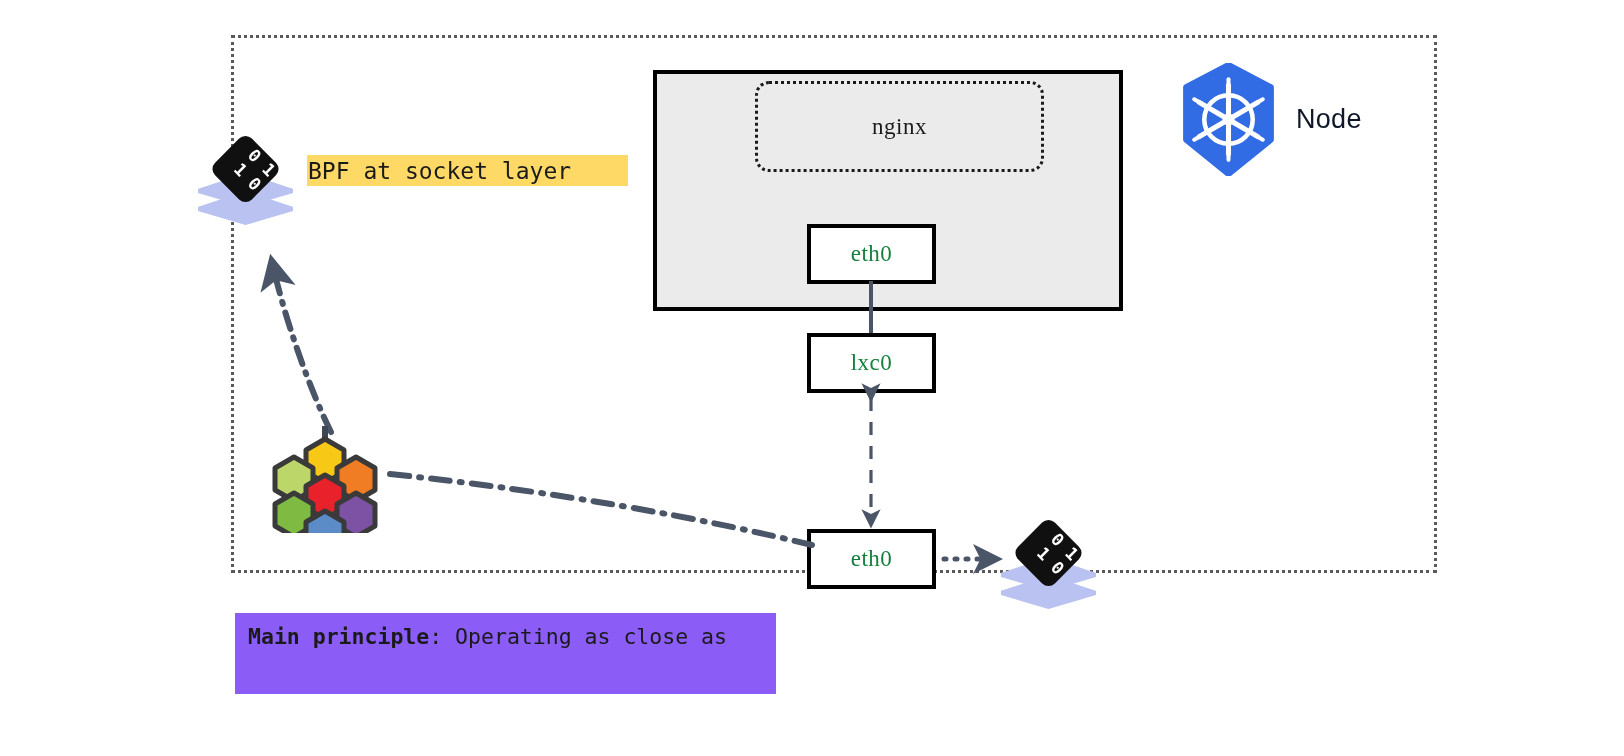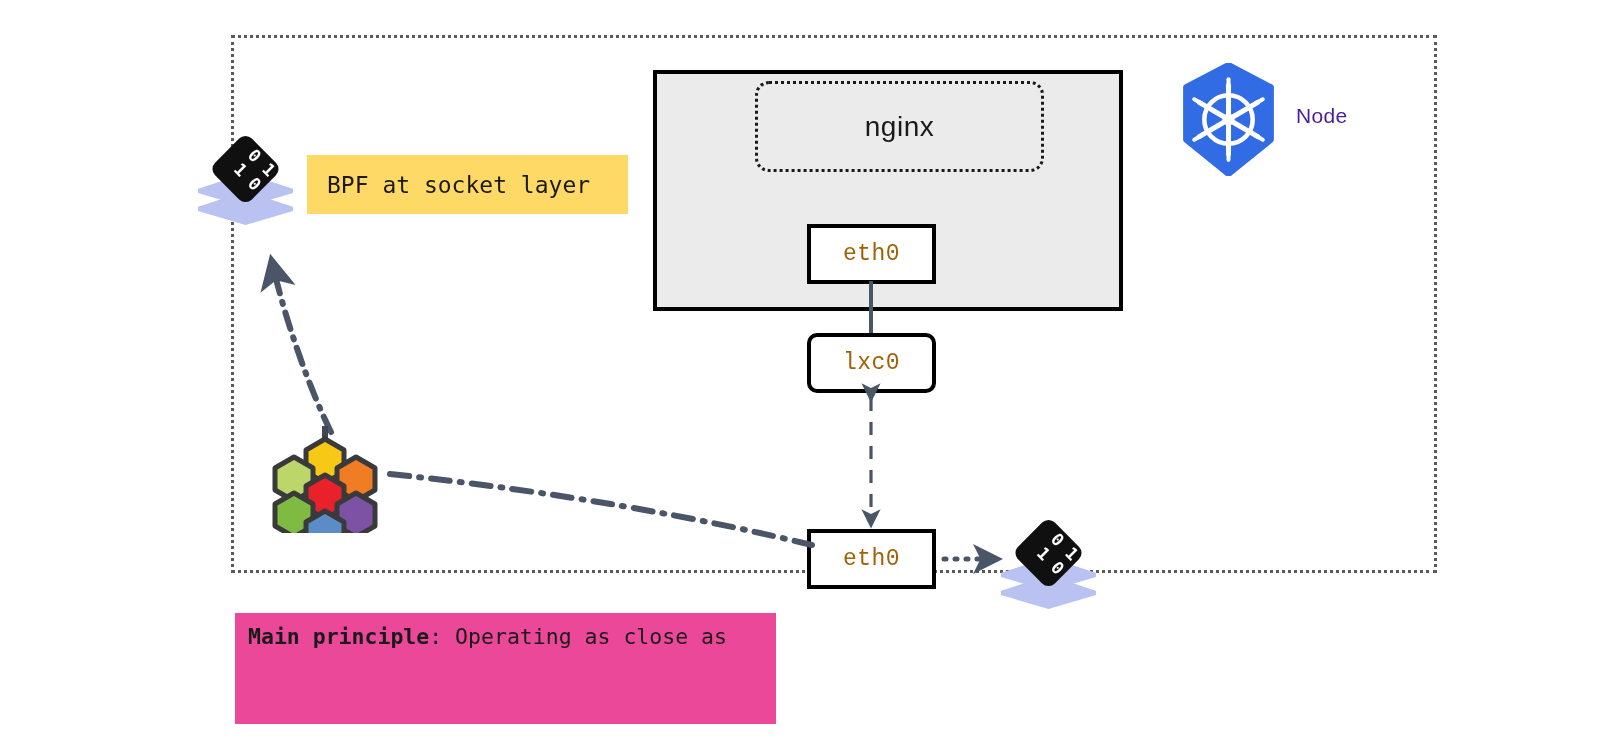--- a/index.html
+++ b/index.html
@@ -51,44 +51,44 @@
     width: 289px;
     height: 91px;
     border: 3px dotted #1a1a1a;
     border-radius: 14px;
     box-sizing: border-box;
     display: flex;
     align-items: center;
     justify-content: center;
   }
   .container-label {
-    font-family: Liberation Sans, sans-serif;
-    font-size: 28px;
+    font-family: Liberation Serif, serif;
+    font-size: 23px;
     color: #1a1a1a;
     letter-spacing: 0.5px;
   }
 
   
   .iface-box {
     position: absolute;
     background: #ffffff;
     border: 4px solid #000000;
     box-sizing: border-box;
     display: flex;
     align-items: center;
     justify-content: center;
   }
   .iface-label {
-    font-family: Liberation Mono, monospace;
+    font-family: Liberation Serif, serif;
     font-size: 23px;
-    color: #a16207;
+    color: #15803d;
     letter-spacing: 0.5px;
   }
   #iface-pod-eth0 { left: 807px; top: 224px; width: 129px; height: 60px; }
-  #iface-lxc0     { left: 807px; top: 333px; width: 129px; height: 60px; border-radius: 10px; }
+  #iface-lxc0     { left: 807px; top: 333px; width: 129px; height: 60px; }
   #iface-host-eth0{ left: 807px; top: 529px; width: 129px; height: 60px; }
 
   
   .solid-connector {
     position: absolute;
     left: 869px;
     top: 281px;
     width: 4px;
     height: 55px;
     background: #4a5568;
@@ -113,58 +113,58 @@
     box-sizing: border-box;
   }
   .callout-text {
     font-family: "DejaVu Sans Mono", monospace;
     font-size: 23px;
     color: #1a1a1a;
     letter-spacing: 0px;
     white-space: nowrap;
   }
   #callout-socket {
-    left: 307px; top: 155px; width: 321px; height: 59px;
-    padding-left: 20px;
+    left: 307px; top: 155px; width: 321px; height: 31px;
+    padding-left: 1px;
   }
   #callout-xdp {
     left: 1102px; top: 535px; width: 316px; height: 47px;
     padding-left: 12px;
   }
 
   
   .note-box {
     position: absolute;
     left: 235px;
     top: 613px;
     width: 541px;
-    height: 111px;
-    background: #ec4899;
+    height: 81px;
+    background: #8b5cf6;
     box-sizing: border-box;
     padding: 10px 14px 10px 13px;
   }
   .note-line {
     font-family: "DejaVu Sans Mono", monospace;
     font-size: 21.5px;
     line-height: 27px;
     color: #1a1a1a;
     white-space: pre;
   }
   .note-strong {
     font-weight: bold;
   }
 
   
   .node-label {
     position: absolute;
     left: 1296px;
     top: 104px;
     font-family: "Liberation Sans", sans-serif;
-    font-size: 21px;
-    color: #4c1d95;
+    font-size: 27px;
+    color: #0f172a;
     letter-spacing: 0.3px;
   }
 
   
   .icon-wrap { position: absolute; }
   #icon-k8s      { left: 1178px; top: 63px;  width: 101px; height: 113px; }
   #icon-bpf-top  { left: 193px;  top: 133px; width: 105px; height: 92px; }
   #icon-bpf-bot  { left: 996px;  top: 517px; width: 105px; height: 92px; }
   #icon-cilium   { left: 268px;  top: 424px; width: 113px; height: 109px; }
 </style>

